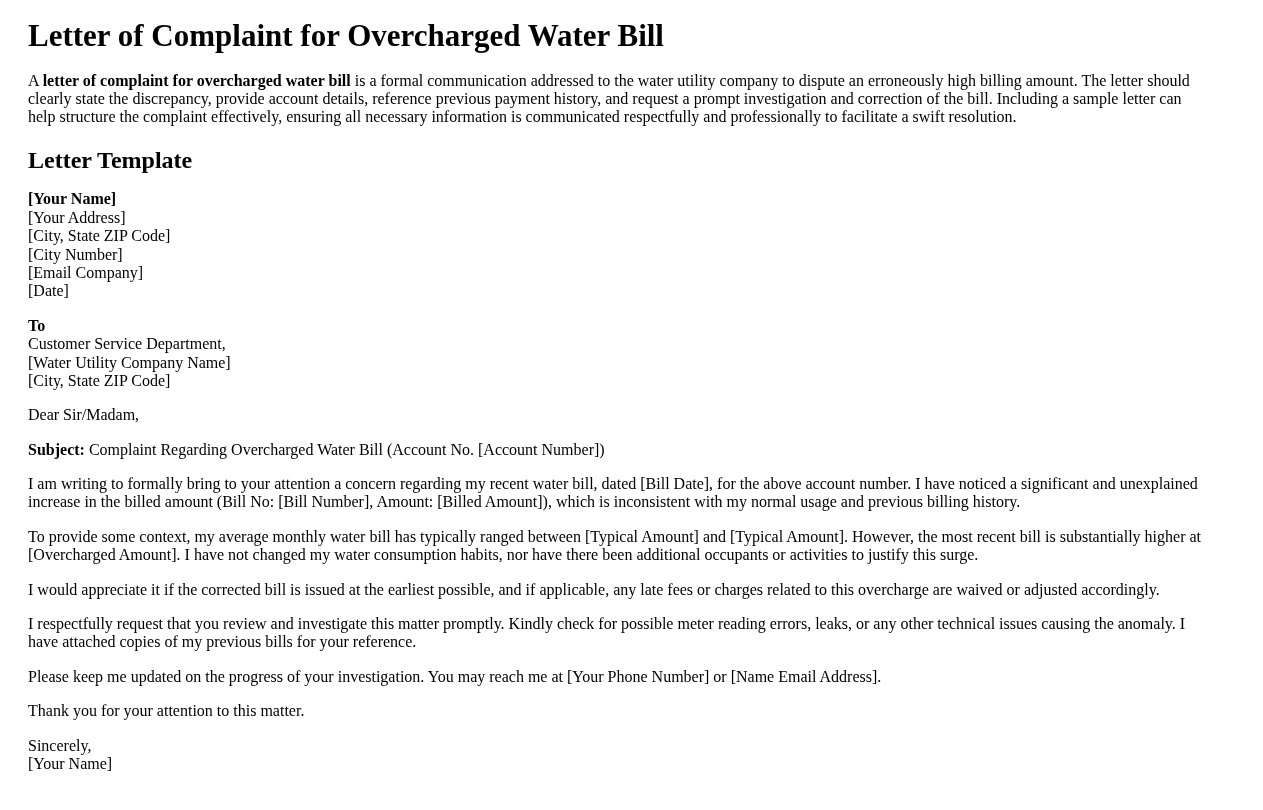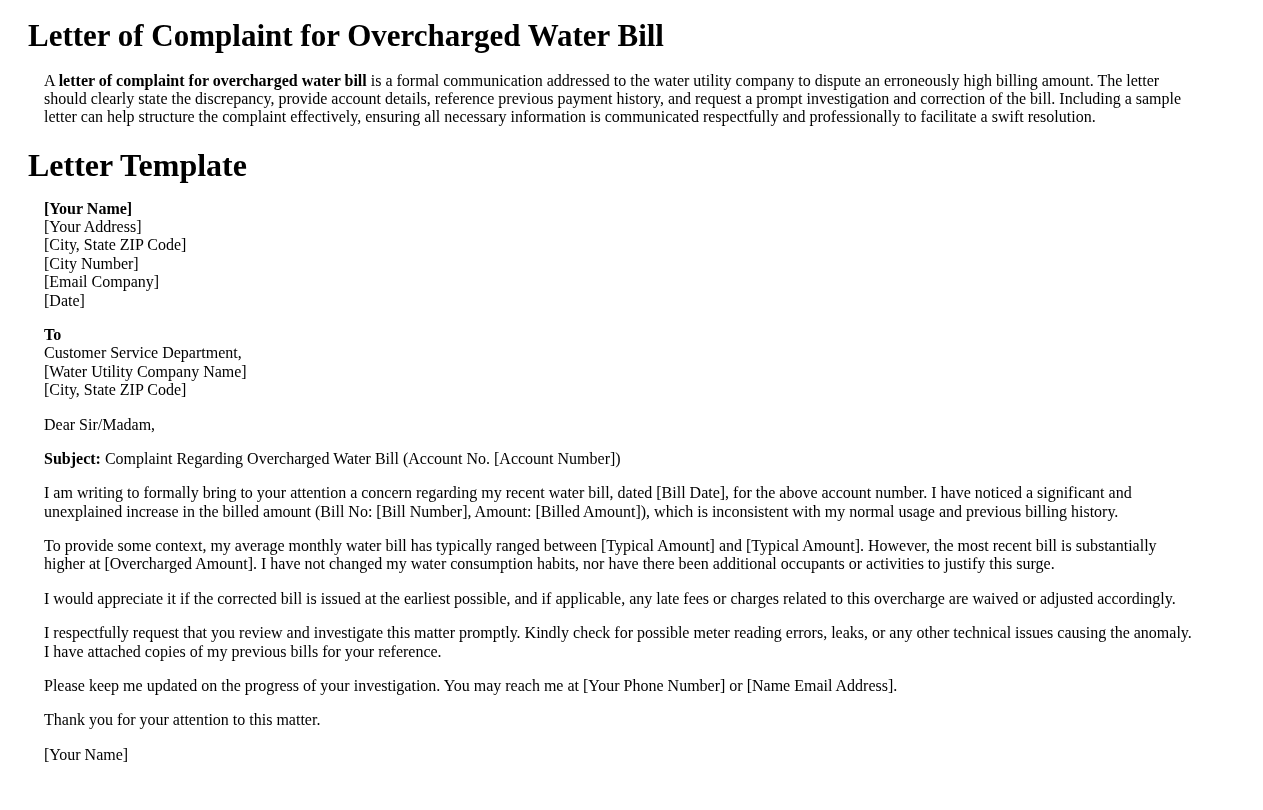--- a/index.html
+++ b/index.html
@@ -13,27 +13,27 @@
     margin: 6px 25px 12px 28px;
     width: 1185px;
   }
   h1 {
     font-size: 31px;
     font-weight: bold;
     margin: 12px 0 18px 0;
     font-family: "Liberation Serif", "DejaVu Serif", serif;
   }
   h2 {
-    font-size: 32px;
+    font-size: 24px;
     font-weight: bold;
     margin: 20px 0 16px 0;
     font-family: "Liberation Serif", "DejaVu Serif", serif;
   }
   p.para {
-    margin: 16px 16px;
+    margin: 16px 0;
   }
   .line {
     display: block;
   }
   strong {
     font-weight: bold;
   }
 </style>
 </head>
 <body>
@@ -72,16 +72,17 @@
 
   <p class="para">I would appreciate it if the corrected bill is issued at the earliest possible, and if applicable, any late fees or charges related to this overcharge are waived or adjusted accordingly.</p>
 
   <p class="para">I respectfully request that you review and investigate this matter promptly. Kindly check for possible meter reading errors, leaks, or any other technical issues causing the anomaly. I have attached copies of my previous bills for your reference.</p>
 
   <p class="para">Please keep me updated on the progress of your investigation. You may reach me at [Your Phone Number] or [Name Email Address].</p>
 
   <p class="para">Thank you for your attention to this matter.</p>
 
   <p class="para">
+    <span class="line">Sincerely,</span>
     <span class="line">[Your Name]</span>
   </p>
 
 </div>
 
 </body></html>

